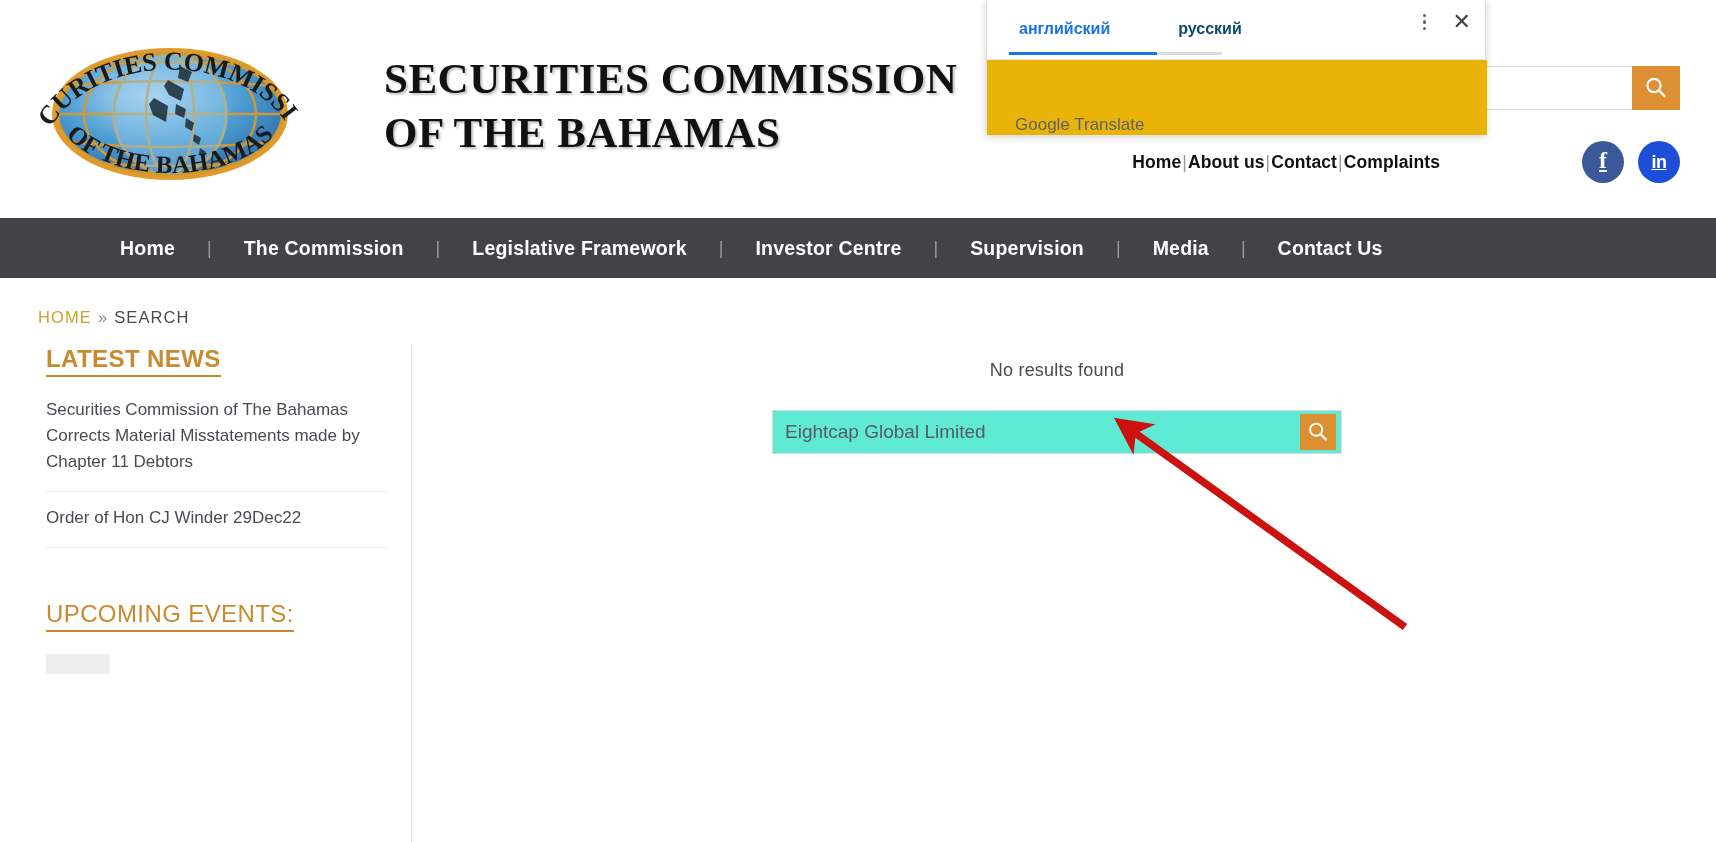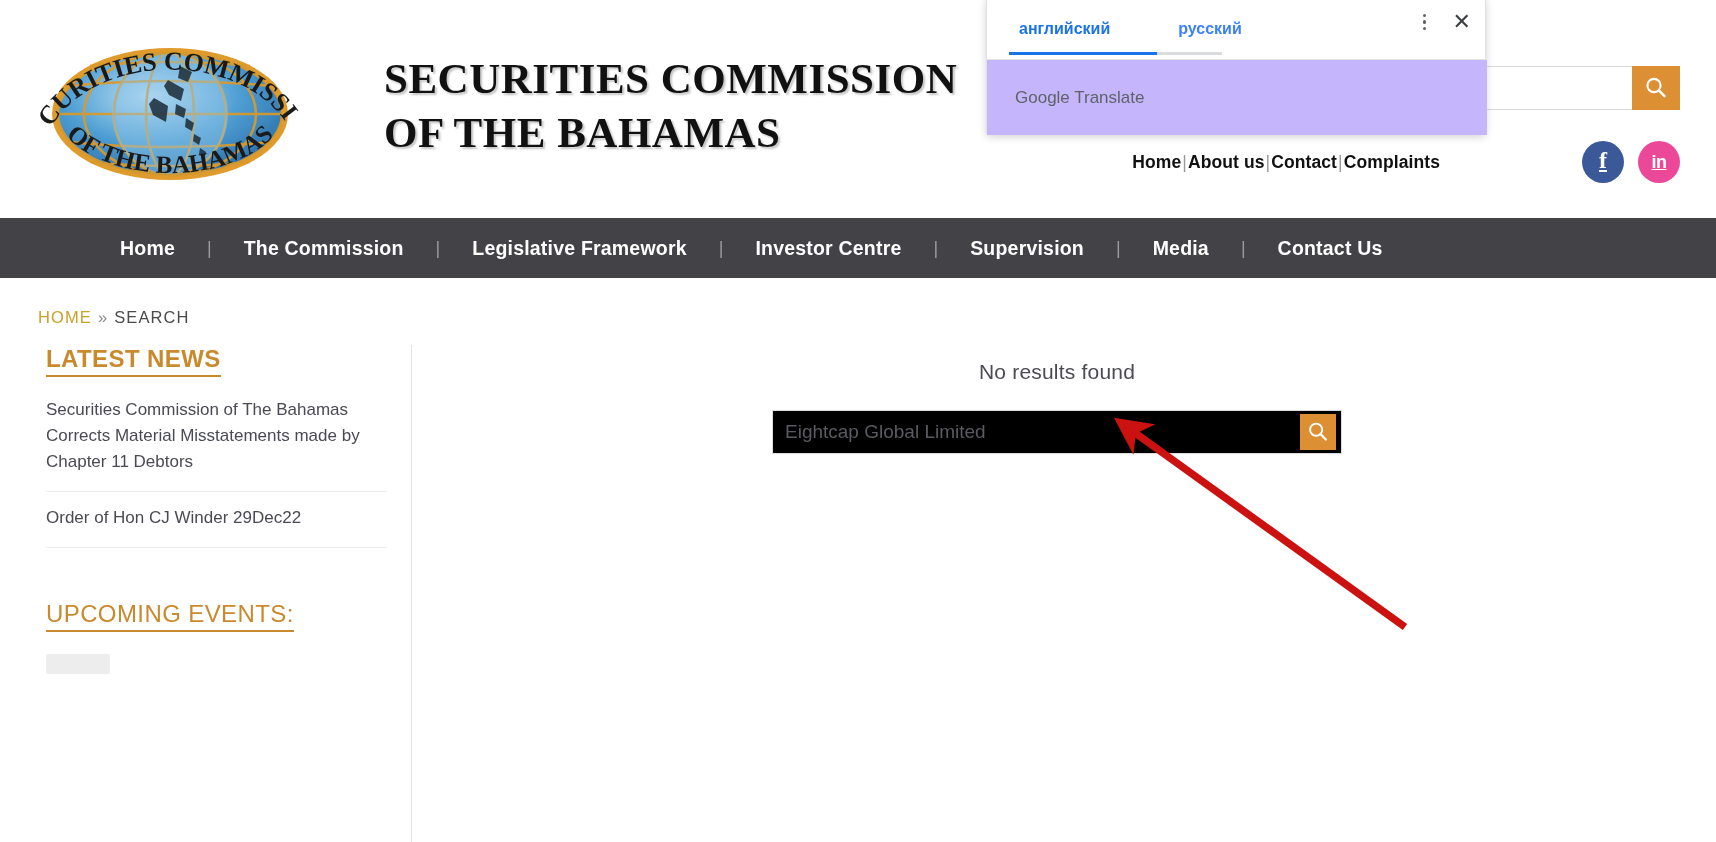--- a/index.html
+++ b/index.html
@@ -61,21 +61,21 @@
   .top-links a { color: #111; text-decoration: none; }
   .top-links .sep { color: #999; font-weight: normal; padding: 0 1px; }
 
   .socials { position: absolute; right: 36px; top: 141px; display: flex; gap: 14px; }
   .soc {
     width: 42px; height: 42px; border-radius: 50%;
     display: flex; align-items: center; justify-content: center;
     color: #fff; font-weight: bold; font-size: 20px;
   }
   .soc-fb { background: #3b5998; font-family: "Liberation Serif", serif; font-size: 24px; padding-bottom: 3px; }
-  .soc-li { background: #ec4899; font-size: 18px; letter-spacing: -0.5px; }
+  .soc-li { background: #1d4ed8; font-size: 18px; letter-spacing: -0.5px; }
 
   
   .navbar {
     position: absolute; left: 0; top: 218px; width: 1716px; height: 60px;
     background: #434247;
     display: flex; align-items: center;
   }
   .nav-inner { display: flex; align-items: center; padding-left: 118px; }
   .nav-item {
     color: #ffffff; font-size: 19.5px; font-weight: bold;
@@ -126,27 +126,27 @@
     display: inline-block; padding-bottom: 2px;
   }
   .event-placeholder {
     margin-top: 22px; width: 64px; height: 20px;
     background: #ededed; border-radius: 2px;
   }
 
   .main-col { position: absolute; left: 450px; top: 0; right: 40px; }
   .no-results {
     text-align: center; width: 570px; margin-left: 322px;
-    font-size: 21px; color: #4a4a52; letter-spacing: 0.2px;
+    font-size: 18px; color: #4a4a52; letter-spacing: 0.2px;
     padding-top: 15px;
   }
   .search-row {
     position: absolute; left: 322px; top: 65px;
     width: 570px; height: 44px;
-    border: 1px solid #dcdcdc; background: #000000;
+    border: 1px solid #dcdcdc; background: #5eead4;
     display: flex; align-items: center;
   }
   .search-row input {
     flex: 1 1 auto; height: 42px; border: none; outline: none;
     font-family: "Liberation Sans", sans-serif;
     font-size: 19px; color: #5a5a62; padding: 0 12px;
     background: transparent;
   }
   .search-row .go {
     width: 36px; height: 36px; margin-right: 5px;
@@ -172,39 +172,39 @@
     position: relative; height: 61px;
     display: flex; align-items: center;
     padding-left: 22px;
   }
   .gt-tab {
     font-size: 16px; padding: 0 10px; height: 56px;
     display: flex; align-items: center; cursor: pointer;
     white-space: nowrap;
   }
   .gt-tab.active { color: #1a73e8; font-weight: bold; }
-  .gt-tab.inactive { color: #3b82f6; font-weight: bold; margin-left: 48px; }
+  .gt-tab.inactive { color: #0c4a6e; font-weight: bold; margin-left: 48px; }
   .gt-underline {
     position: absolute; left: 22px; bottom: 4px; width: 213px; height: 3px;
     background: #dadce0;
   }
   .gt-underline .fill { width: 148px; height: 3px; background: #1a73e8; }
   .gt-actions {
     position: absolute; right: 14px; top: 12px;
     display: flex; align-items: center; gap: 18px;
   }
   .gt-dots { width: 20px; height: 24px; display:flex; flex-direction:column;
              align-items:center; justify-content:center; gap:3px; cursor:pointer; }
   .gt-dots span { width: 3.5px; height: 3.5px; border-radius: 50%; background: #5f6368; display:block; }
   .gt-close { font-size: 22px; color: #3c4043; cursor: pointer; line-height: 1;
               font-family: "Liberation Sans", sans-serif; }
   .gt-body {
     position: absolute; left: 0; top: 61px; width: 500px; height: 76px;
-    background: #c4b5fd; border-top: 1px solid #e4e4e4;
-    display: flex; align-items: center; padding-left: 28px;
+    background: #eab308; border-top: 1px solid #e4e4e4;
+    display: flex; align-items: flex-end; padding-left: 28px;
   }
   .gt-body-label { font-size: 17px; color: #5f6368; }
 </style>
 </head>
 <body>
 
 <div id="page">
 
   <div class="header">
 

